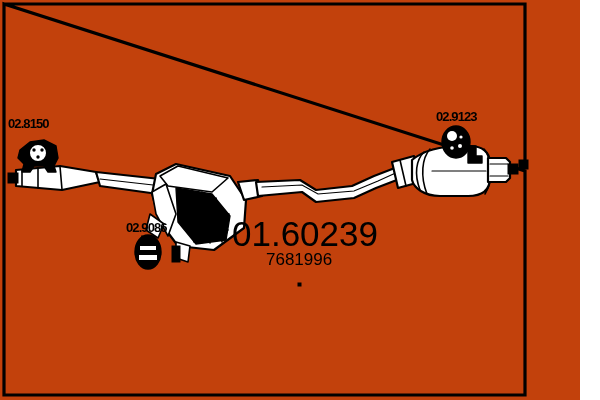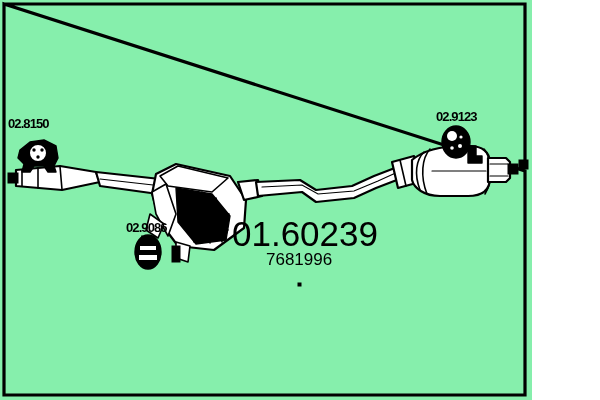--- a/index.html
+++ b/index.html
@@ -11,23 +11,23 @@
     width: 600px;
     height: 400px;
     overflow: hidden;
     font-family: "Liberation Sans", sans-serif;
     position: relative;
   }
   #diagram-root {
     position: absolute;
     left: 0;
     top: 0;
-    width: 532px;
+    width: 580px;
     height: 400px;
-    background: #86efac;
+    background: #c2410c;
     text-decoration: underline;
   }
   #diagram-svg {
     display: block;
     width: 600px;
     height: 400px;
   }
   .frame-line {
     fill: none;
     stroke: #000000;

